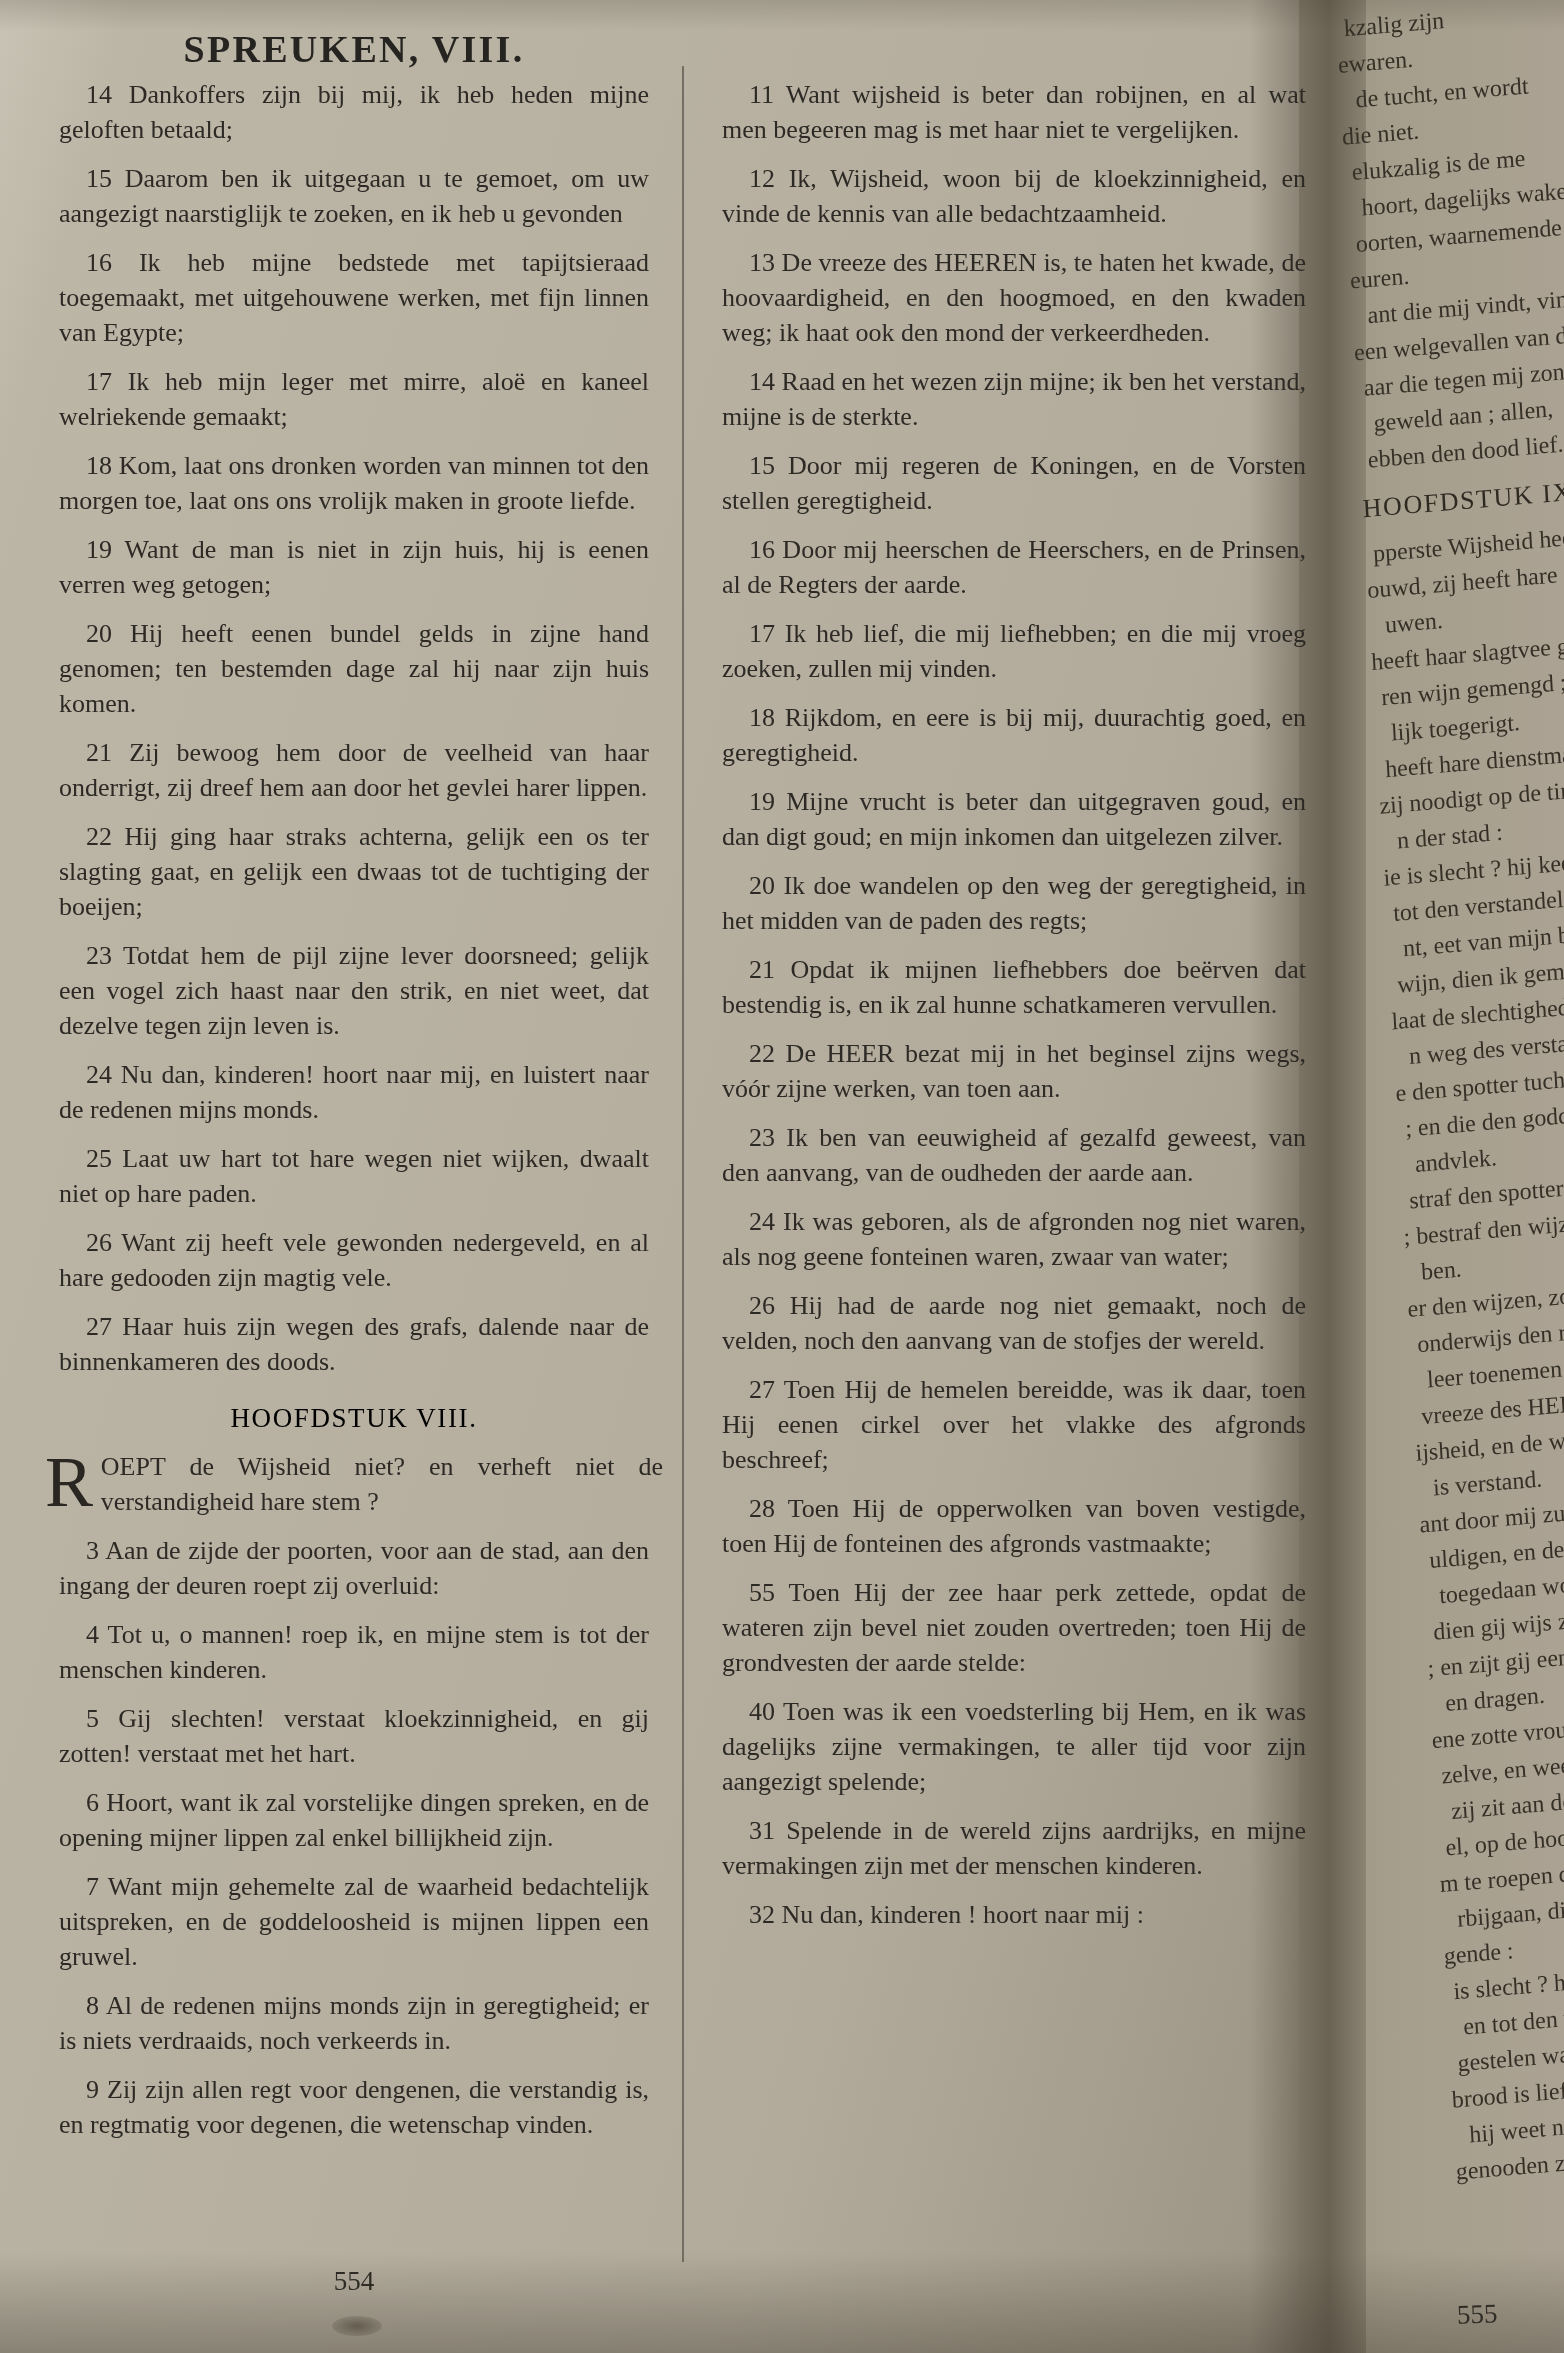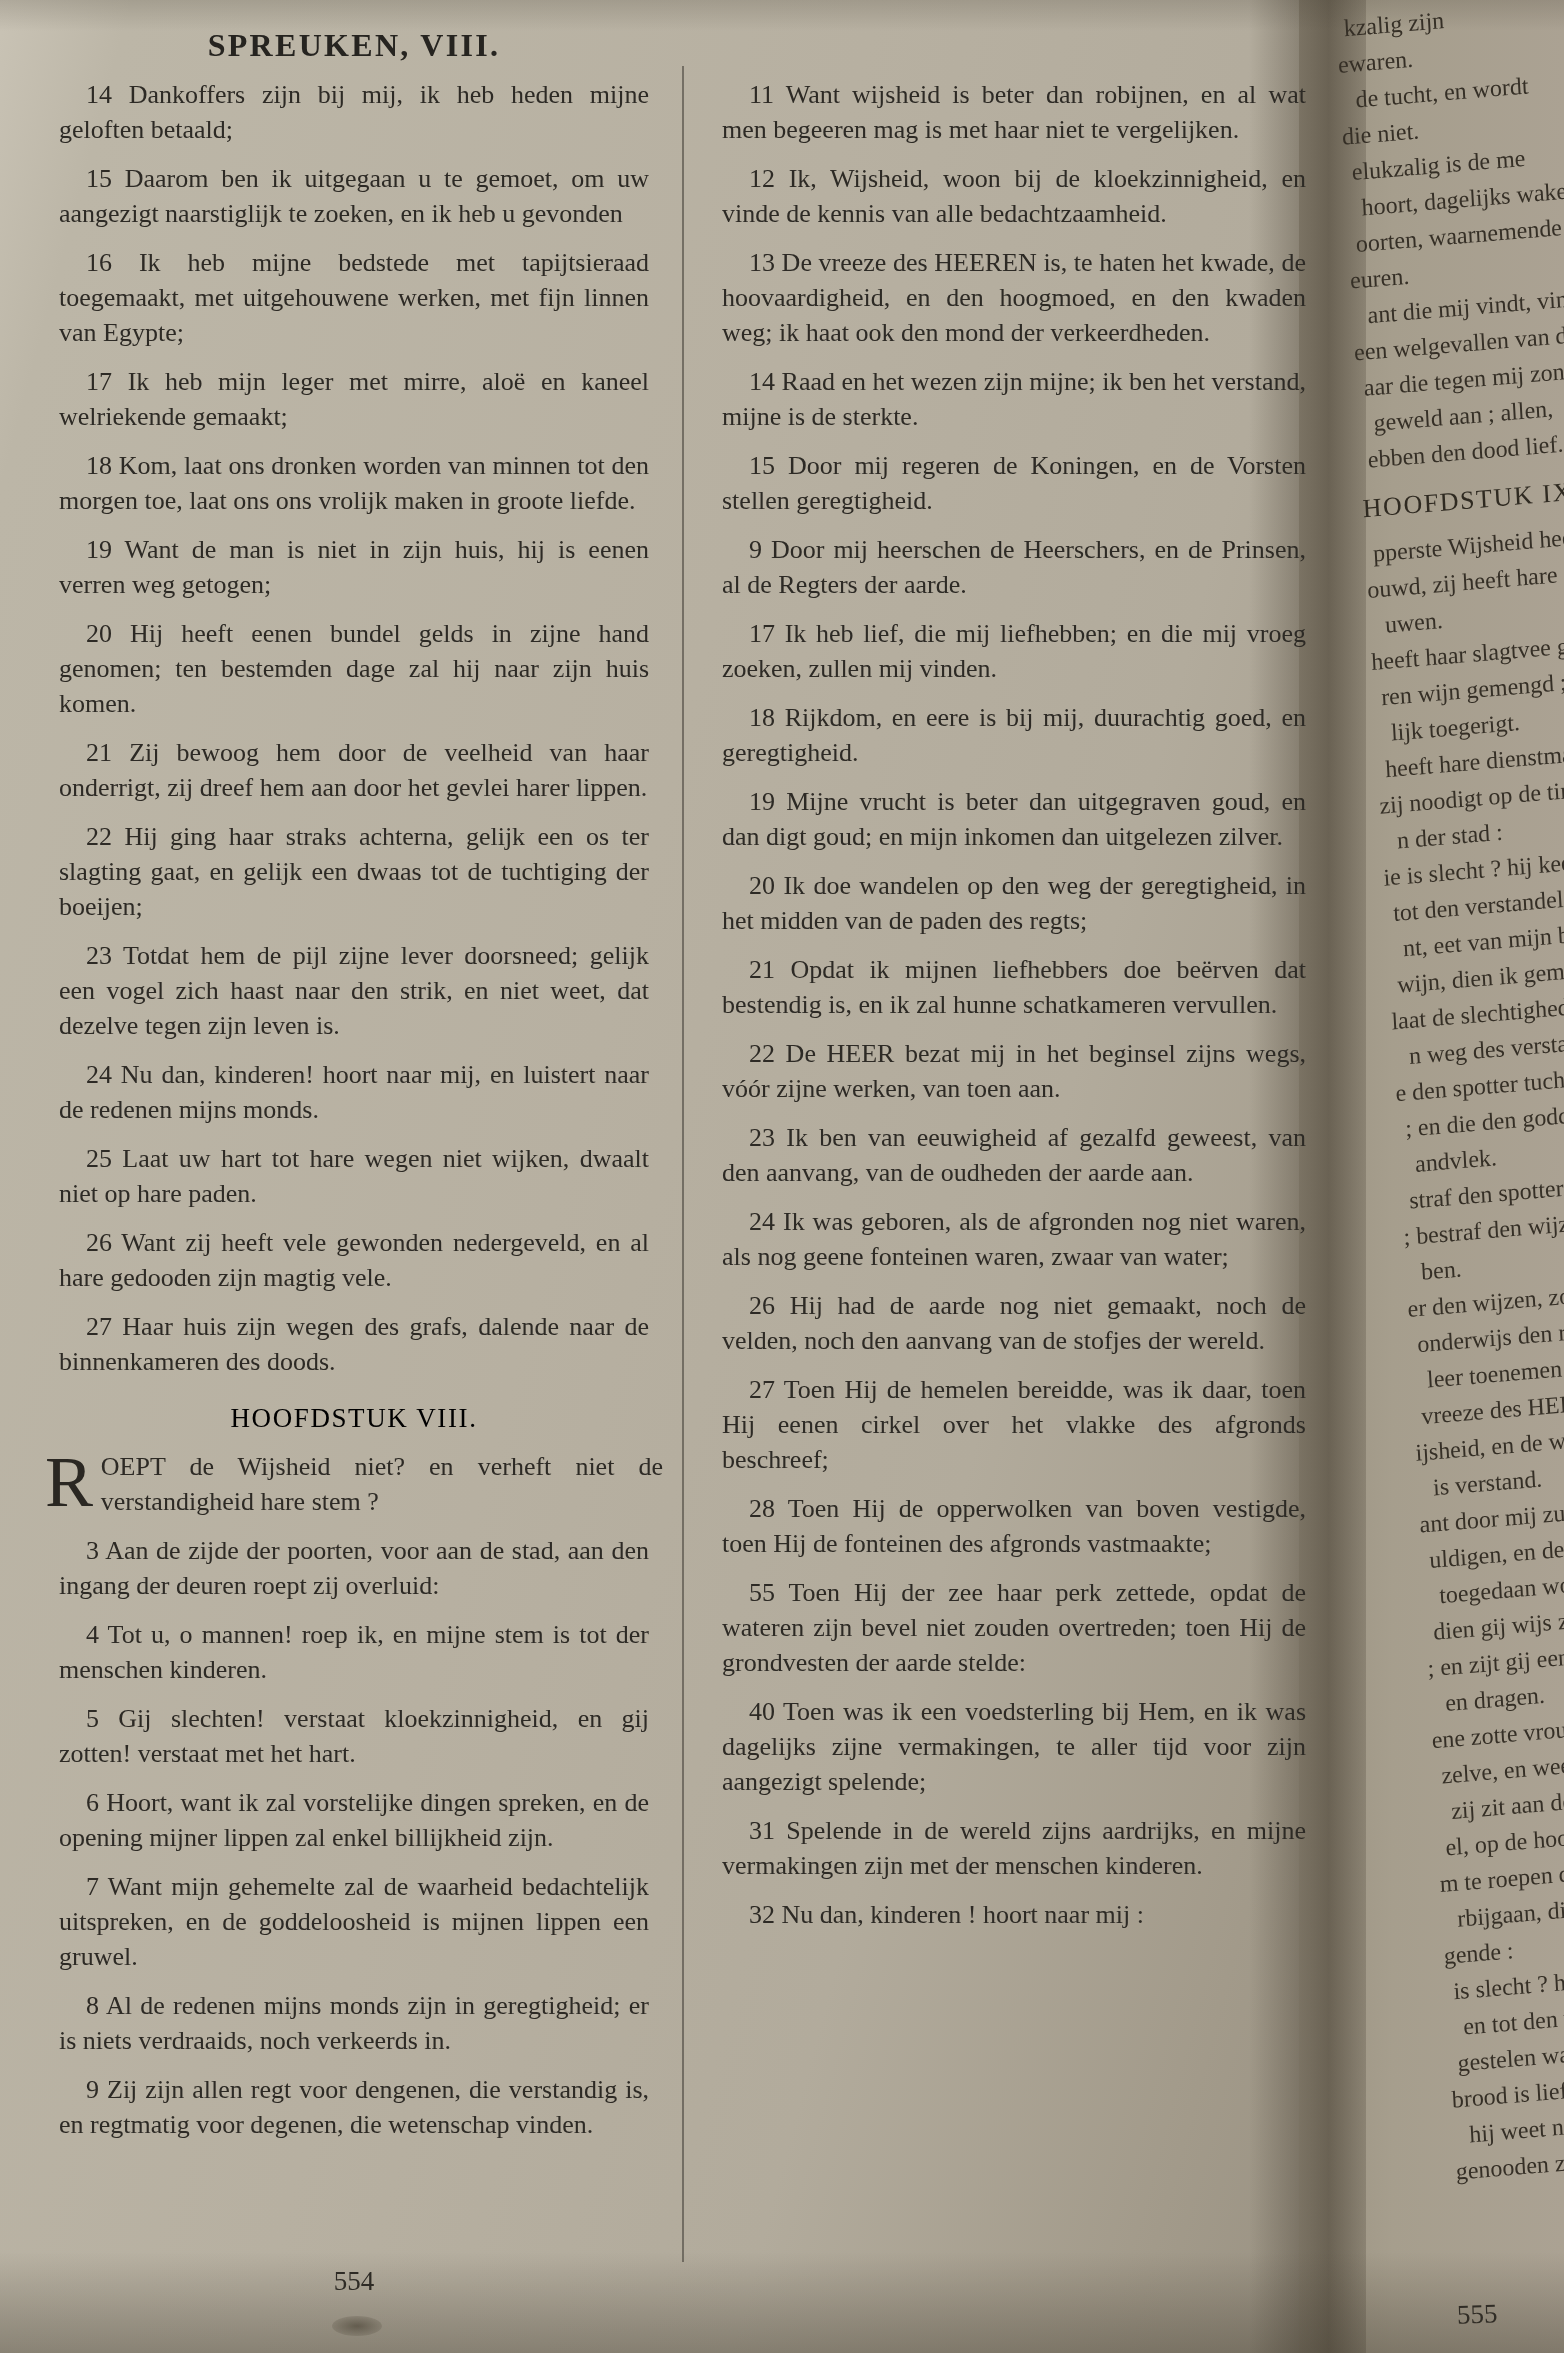--- a/index.html
+++ b/index.html
@@ -17,21 +17,21 @@
     background:linear-gradient(to bottom,rgba(58,52,40,0),rgba(58,52,40,0.38));
     pointer-events:none;
   }
   .top-shade{
     position:absolute;left:0;top:0;width:100%;height:31px;
     background:linear-gradient(to bottom,rgba(58,52,40,0.18),rgba(58,52,40,0));
     pointer-events:none;
   }
   .running-head{
     position:absolute;left:45px;top:27px;width:618px;
-    text-align:center;font-weight:bold;font-size:32px;letter-spacing:2.3px;color:#262420;
+    text-align:center;font-weight:bold;font-size:38px;letter-spacing:2.3px;color:#262420;
   }
   .col{
     position:absolute;top:63px;width:618px;
     font-size:26px;line-height:35px;text-align:justify;color:#2d2a25;
   }
   .col-left{left:45px;}
   .col-right{left:708px;width:612px;}
   .divider{
     position:absolute;left:682px;top:66px;width:1.6px;height:2196px;
     background:#504c44;opacity:.65;
@@ -119,21 +119,21 @@
 
 <div class="divider"></div>
 
 <div class="col col-right">
   <div id="right-verses">
       <p class="verse">11 Want wijsheid is beter dan robijnen, en al wat men begeeren mag is met haar niet te vergelijken.</p>
       <p class="verse">12 Ik, Wijsheid, woon bij de kloekzinnigheid, en vinde de kennis van alle bedachtzaamheid.</p>
       <p class="verse">13 De vreeze des HEEREN is, te haten het kwade, de hoovaardigheid, en den hoogmoed, en den kwaden weg; ik haat ook den mond der verkeerdheden.</p>
       <p class="verse">14 Raad en het wezen zijn mijne; ik ben het verstand, mijne is de sterkte.</p>
       <p class="verse">15 Door mij regeren de Koningen, en de Vorsten stellen geregtigheid.</p>
-      <p class="verse">9 Door mij heerschen de Heerschers, en de Prinsen, al de Regters der aarde.</p>
+      <p class="verse">16 Door mij heerschen de Heerschers, en de Prinsen, al de Regters der aarde.</p>
       <p class="verse">17 Ik heb lief, die mij liefhebben; en die mij vroeg zoeken, zullen mij vinden.</p>
       <p class="verse">18 Rijkdom, en eere is bij mij, duurachtig goed, en geregtigheid.</p>
       <p class="verse">19 Mijne vrucht is beter dan uitgegraven goud, en dan digt goud; en mijn inkomen dan uitgelezen zilver.</p>
       <p class="verse">20 Ik doe wandelen op den weg der geregtigheid, in het midden van de paden des regts;</p>
       <p class="verse">21 Opdat ik mijnen liefhebbers doe beërven dat bestendig is, en ik zal hunne schatkameren vervullen.</p>
       <p class="verse">22 De HEER bezat mij in het beginsel zijns wegs, vóór zijne werken, van toen aan.</p>
       <p class="verse">23 Ik ben van eeuwigheid af gezalfd geweest, van den aanvang, van de oudheden der aarde aan.</p>
       <p class="verse">24 Ik was geboren, als de afgronden nog niet waren, als nog geene fonteinen waren, zwaar van water;</p>
       <p class="verse">26 Hij had de aarde nog niet gemaakt, noch de velden, noch den aanvang van de stofjes der wereld.</p>
       <p class="verse">27 Toen Hij de hemelen bereidde, was ik daar, toen Hij eenen cirkel over het vlakke des afgronds beschreef;</p>

